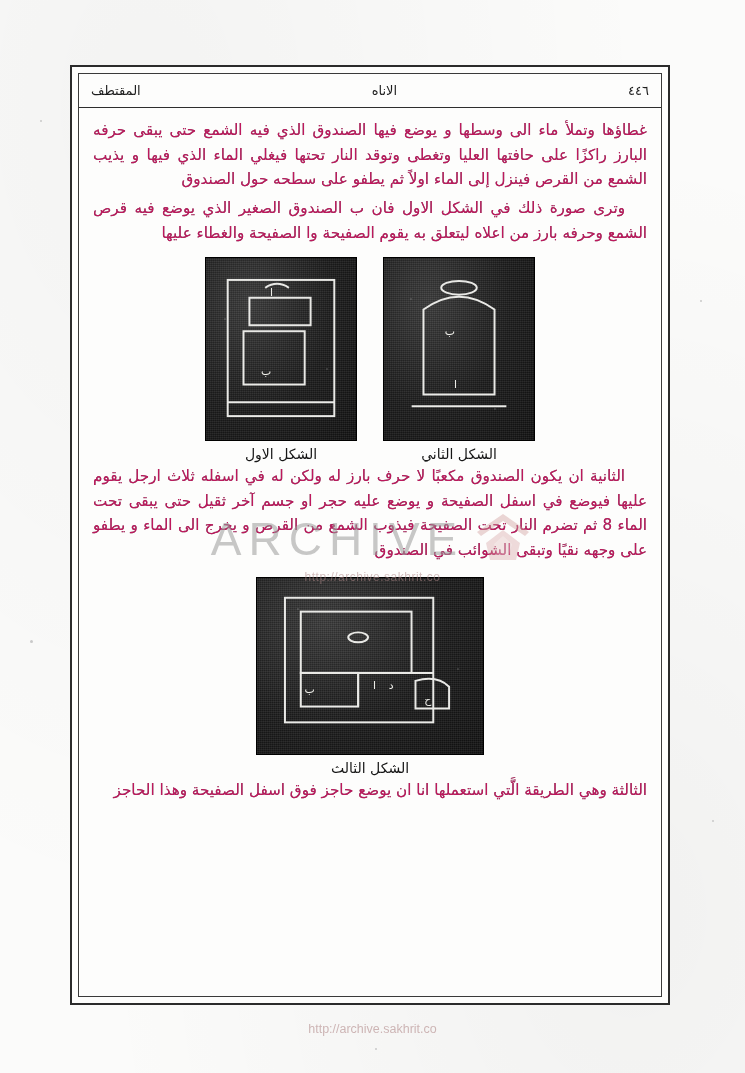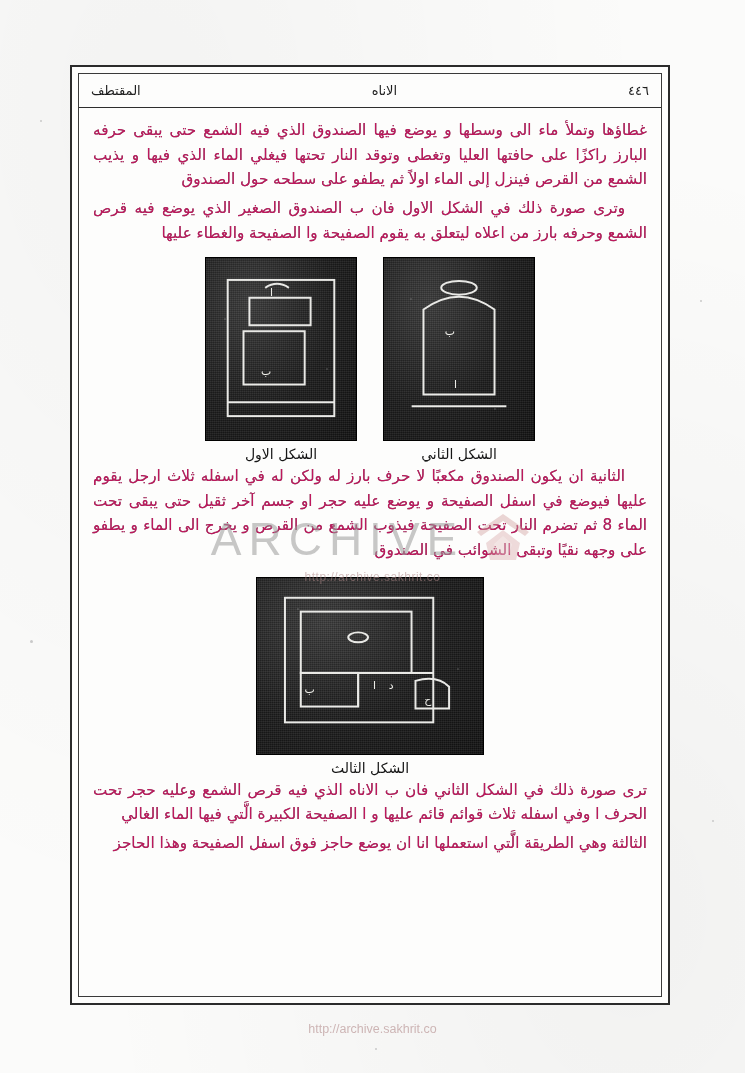--- a/index.html
+++ b/index.html
@@ -280,21 +280,20 @@
                 <text x="138" y="112">د</text>
                 <text x="176" y="126">ح</text>
               </svg>
               <span class="speck" style="left:40px;top:30px;"></span>
               <span class="speck" style="left:200px;top:90px;"></span>
             </div>
             <div class="fig-caption">الشكل الثالث</div>
           </div>
         </div>
 
-        <p class="para">ترى صورة ذلك في الشكل الثاني فان ب الاناه الذي فيه قرص الشمع وعليه حجر تحت الحرف ا وفي اسفله ثلاث قوائم قائم عليها و ا الصفيحة الكبيرة الَّتي فيها الماء الغالي</p>
         <p class="para">الثالثة  وهي الطريقة الَّتي استعملها انا ان يوضع حاجز فوق اسفل الصفيحة وهذا الحاجز</p>
 
       </div>
     </div>
   </div>
 
   <div class="watermark">
     <div class="wm-row">
       <svg class="wm-logo" viewBox="0 0 62 58">
         <path d="M31 4 L57 22 L53 26 L31 11 L9 26 L5 22 Z" fill="#cf9b9b" opacity="0.75"></path>

